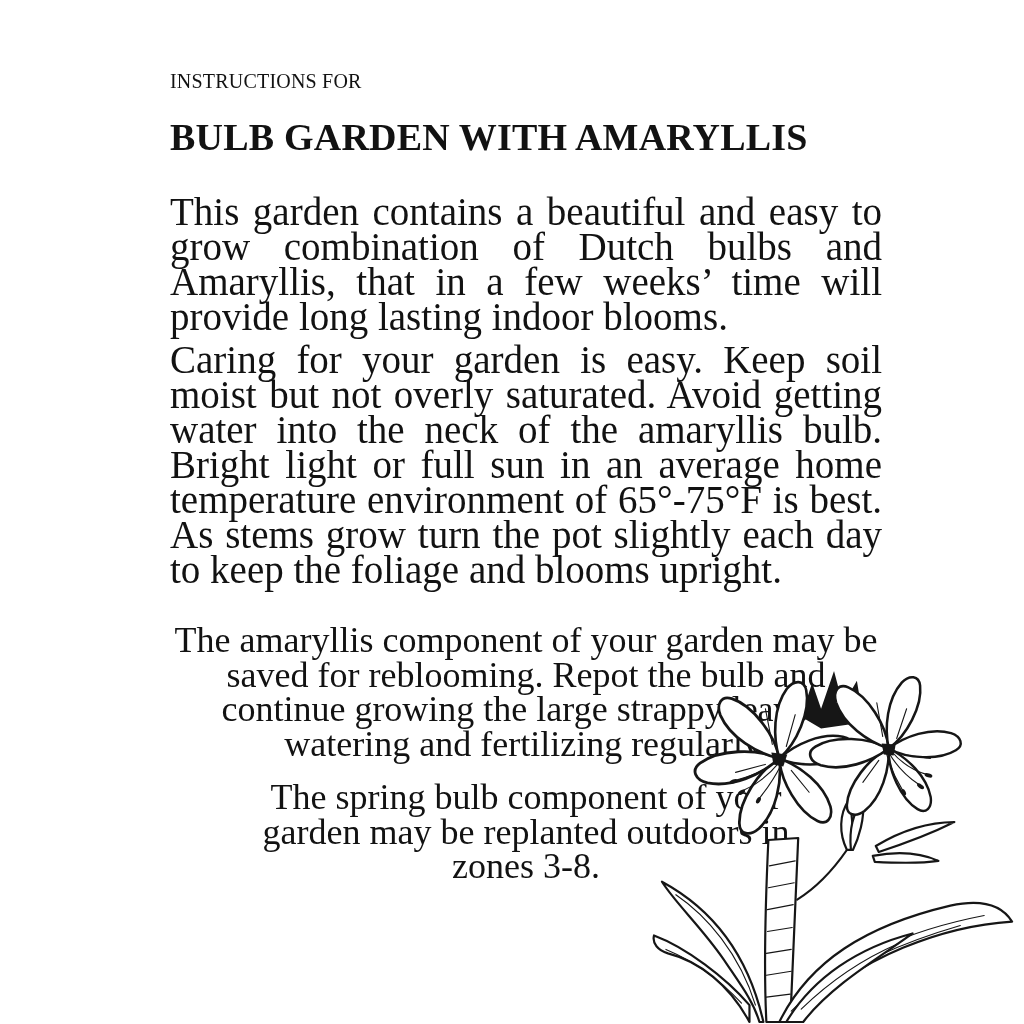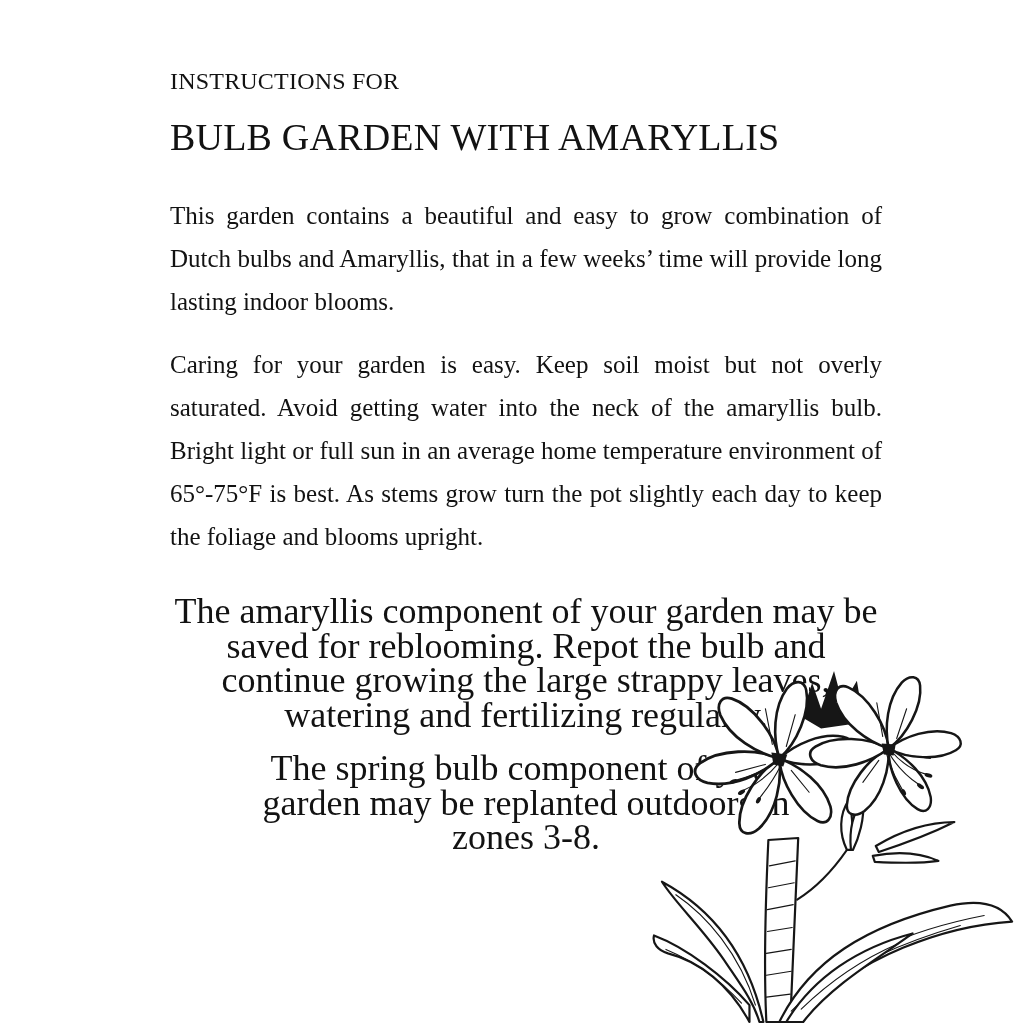--- a/index.html
+++ b/index.html
@@ -8,35 +8,35 @@
     width:1024px;height:1024px;
     background:#ffffff;
     color:#121212;
     font-family:"Liberation Serif","DejaVu Serif",serif;
     overflow:hidden;
   }
   .content{
     position:absolute;left:170px;top:64px;width:712px;
   }
   .kicker{
-    font-size:24px;line-height:34px;letter-spacing:0.2px;
+    font-size:20px;line-height:34px;letter-spacing:0.2px;
     font-weight:400;
   }
   .title{
     margin:16px 0 0 0;
-    font-size:38px;line-height:46px;font-weight:normal;
+    font-size:38px;line-height:46px;font-weight:bold;
     letter-spacing:0.2px;
   }
   p{margin:0;}
   .para{
-    font-size:25px;line-height:43px;
+    font-size:39px;line-height:35px;
   }
   .justified{
     text-align:justify;
-    margin-top:20px;
+    margin-top:8px;
   }
   .first-body{margin-top:34px;}
   .sec{
     font-size:36px;line-height:34.5px;text-align:center;
   }
   .sec-first{margin-top:36px;}
   .lines{white-space:pre-line;margin-top:3px;}
   .outdoor{margin-top:19px;}
   .flower{
     position:absolute;left:652px;top:654px;width:368px;height:370px;

